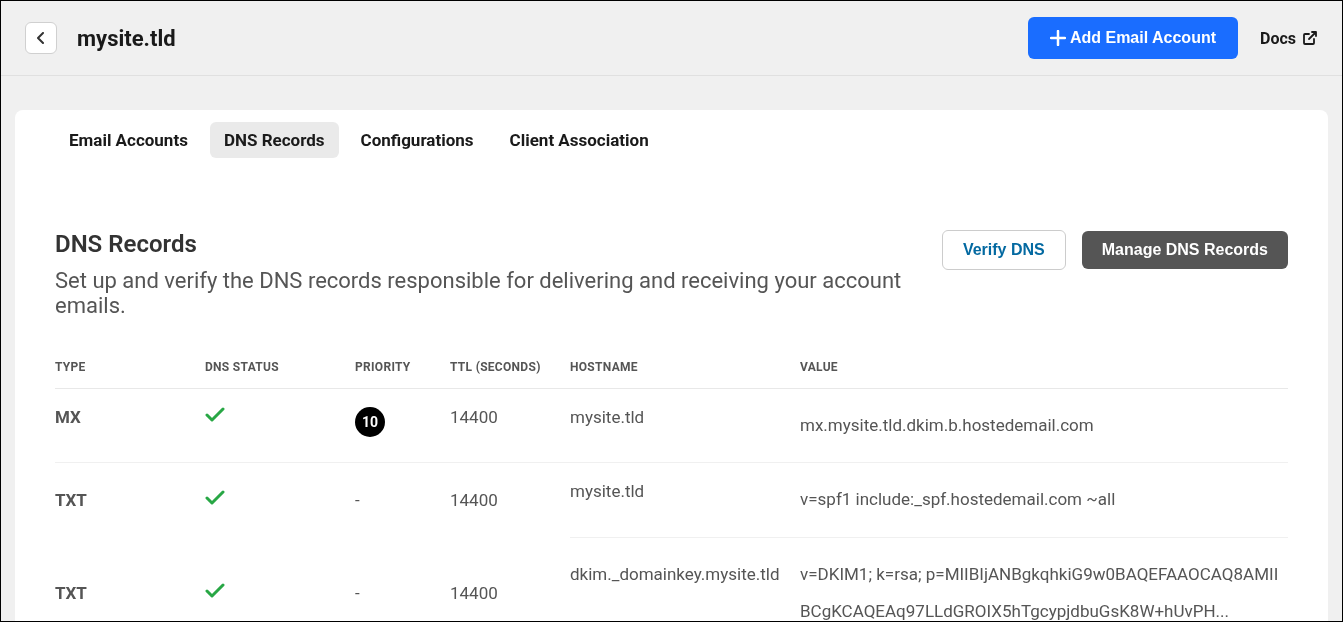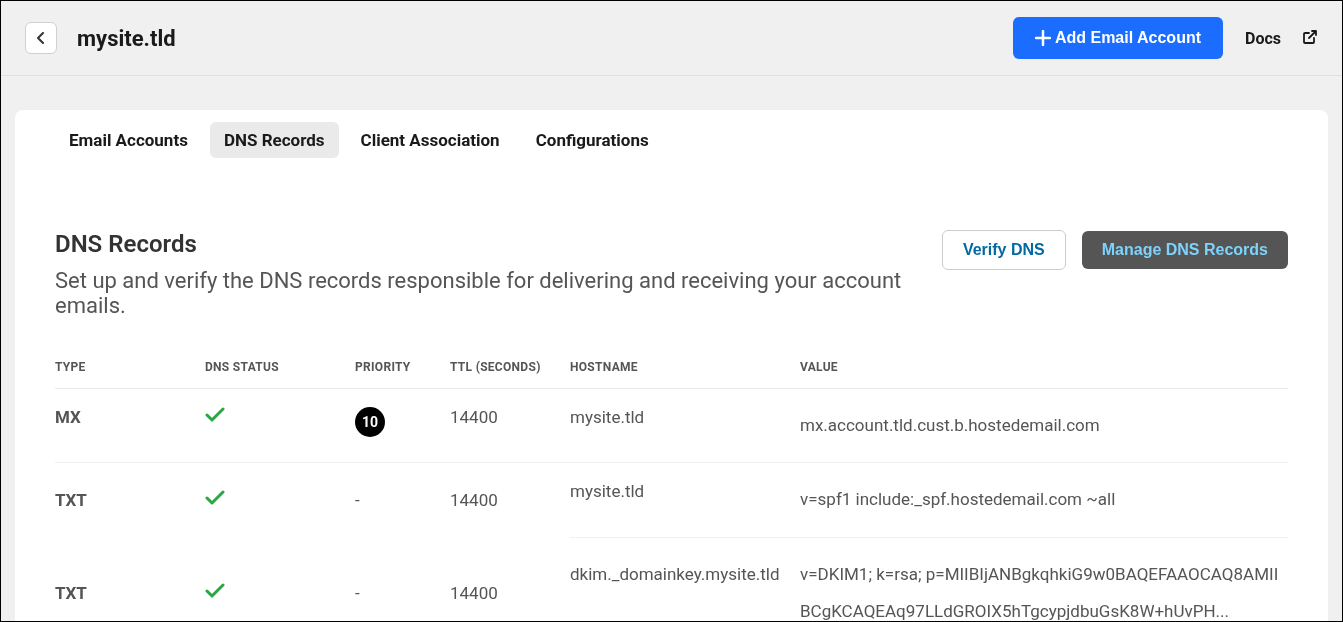--- a/index.html
+++ b/index.html
@@ -49,21 +49,22 @@
       font-weight: 700;
       border-radius: 6px;
       cursor: pointer;
       display: flex;
       align-items: center;
       gap: 4px;
       margin-right: 22px;
     }
     .docs-link {
       display: flex;
-      gap: 21px;
+      align-items: center;
+      gap: 6px;
       font-size: 16px;
       font-weight: 700;
       color: #1a1a1a;
       cursor: pointer;
     }
     .content-card {
       background: #fff;
       margin: 34px 14px 0 14px;
       border-radius: 8px;
       overflow: hidden;
@@ -113,21 +114,21 @@
       border: 1px solid #ccc;
       color: #0369a1;
       padding: 10px 20px;
       font-size: 16px;
       font-weight: 700;
       border-radius: 6px;
       cursor: pointer;
     }
     .btn-dark {
       background: #555;
-      color: #7dd3fc;
+      color: #ffffff;
       border: none;
       padding: 10px 20px;
       font-size: 16px;
       font-weight: 700;
       border-radius: 6px;
       cursor: pointer;
     }
     .table-wrapper {
       padding: 24px 40px 0 40px;
     }
@@ -204,22 +205,22 @@
     <svg width="16" height="16" viewBox="0 0 16 16" fill="none">
         <path d="M12 9v4a1 1 0 0 1-1 1H3a1 1 0 0 1-1-1V5a1 1 0 0 1 1-1h4M10 2h4v4M7 9l7-7" stroke="#1a1a1a" stroke-width="1.8" stroke-linecap="round" stroke-linejoin="round"></path>
       </svg>
   </div>
 </div>
 
 <div class="content-card">
   <div class="tabs">
     <div class="tab">Email Accounts</div>
     <div class="tab active">DNS Records</div>
+    <div class="tab">Configurations</div>
     <div class="tab">Client Association</div>
-    <div class="tab">Configurations</div>
   </div>
 
   <div class="section-header">
     <div class="section-text">
       <div class="section-title">DNS Records</div>
       <div class="section-desc">Set up and verify the DNS records responsible for delivering and receiving your account emails.</div>
     </div>
     <div class="section-actions">
       <button class="btn-secondary">Verify DNS</button>
       <button class="btn-dark">Manage DNS Records</button>
@@ -244,21 +245,21 @@
           <td>
             <span class="check-icon">
               <svg width="20" height="16" viewBox="0 0 20 16">
                   <path d="M2 8L7 13L18 2" stroke="#28a745" stroke-width="3" stroke-linecap="round" stroke-linejoin="round" fill="none"></path>
                 </svg>
             </span>
           </td>
           <td><span class="priority-badge">10</span></td>
           <td>14400</td>
           <td>mysite.tld</td>
-          <td class="value-cell">mx.account.tld.cust.b.hostedemail.com</td>
+          <td class="value-cell">mx.mysite.tld.dkim.b.hostedemail.com</td>
         </tr>
         <tr>
           <td class="type-cell" rowspan="1" style="vertical-align:middle; border-bottom:none;">TXT</td>
           <td rowspan="1" style="vertical-align:middle; border-bottom:none;">
             <span class="check-icon">
               <svg width="20" height="16" viewBox="0 0 20 16">
                   <path d="M2 8L7 13L18 2" stroke="#28a745" stroke-width="3" stroke-linecap="round" stroke-linejoin="round" fill="none"></path>
                 </svg>
             </span>
           </td>

